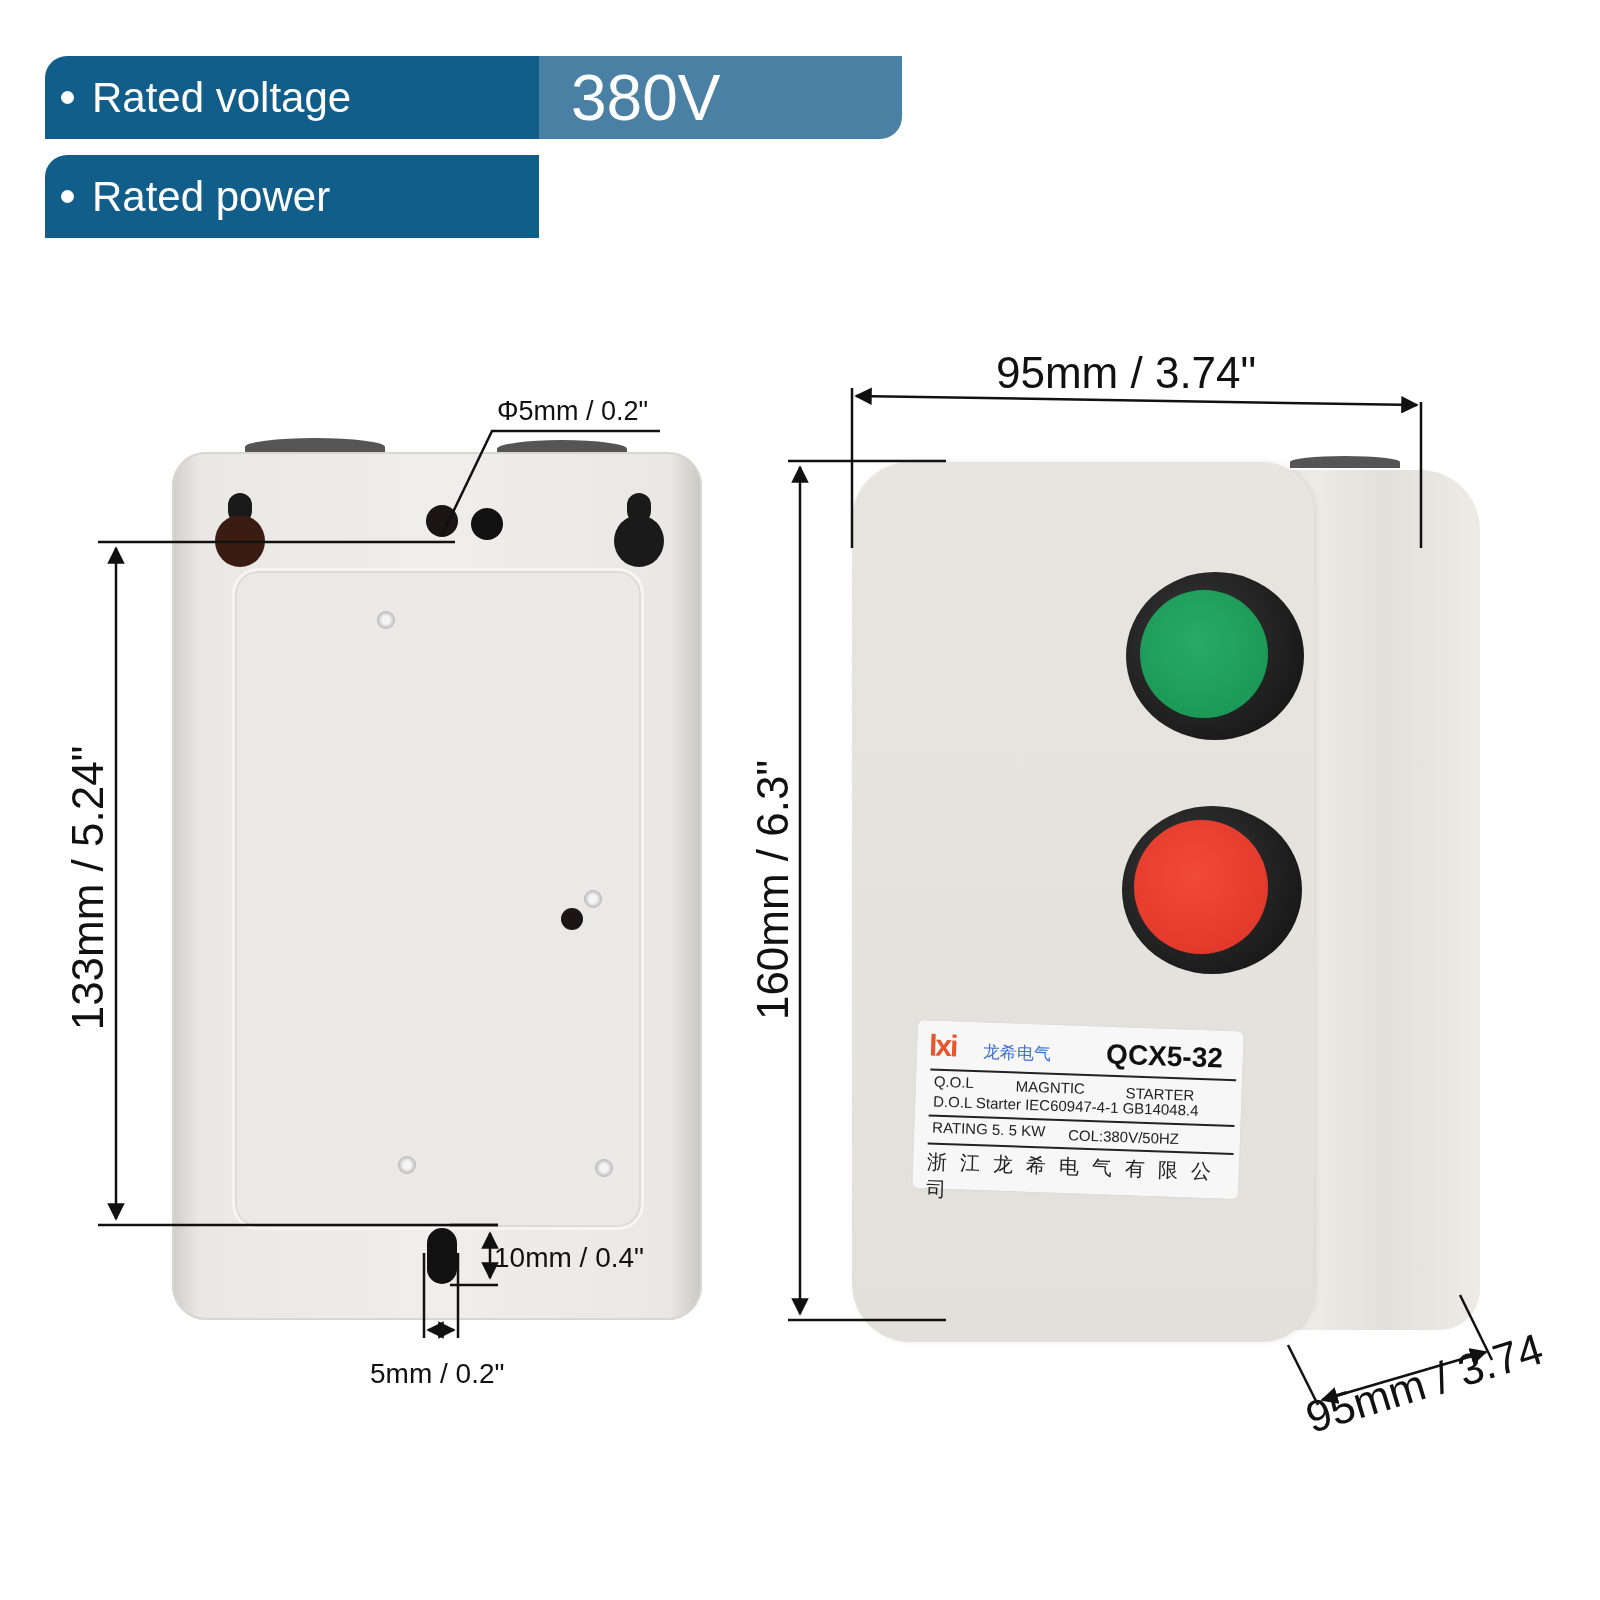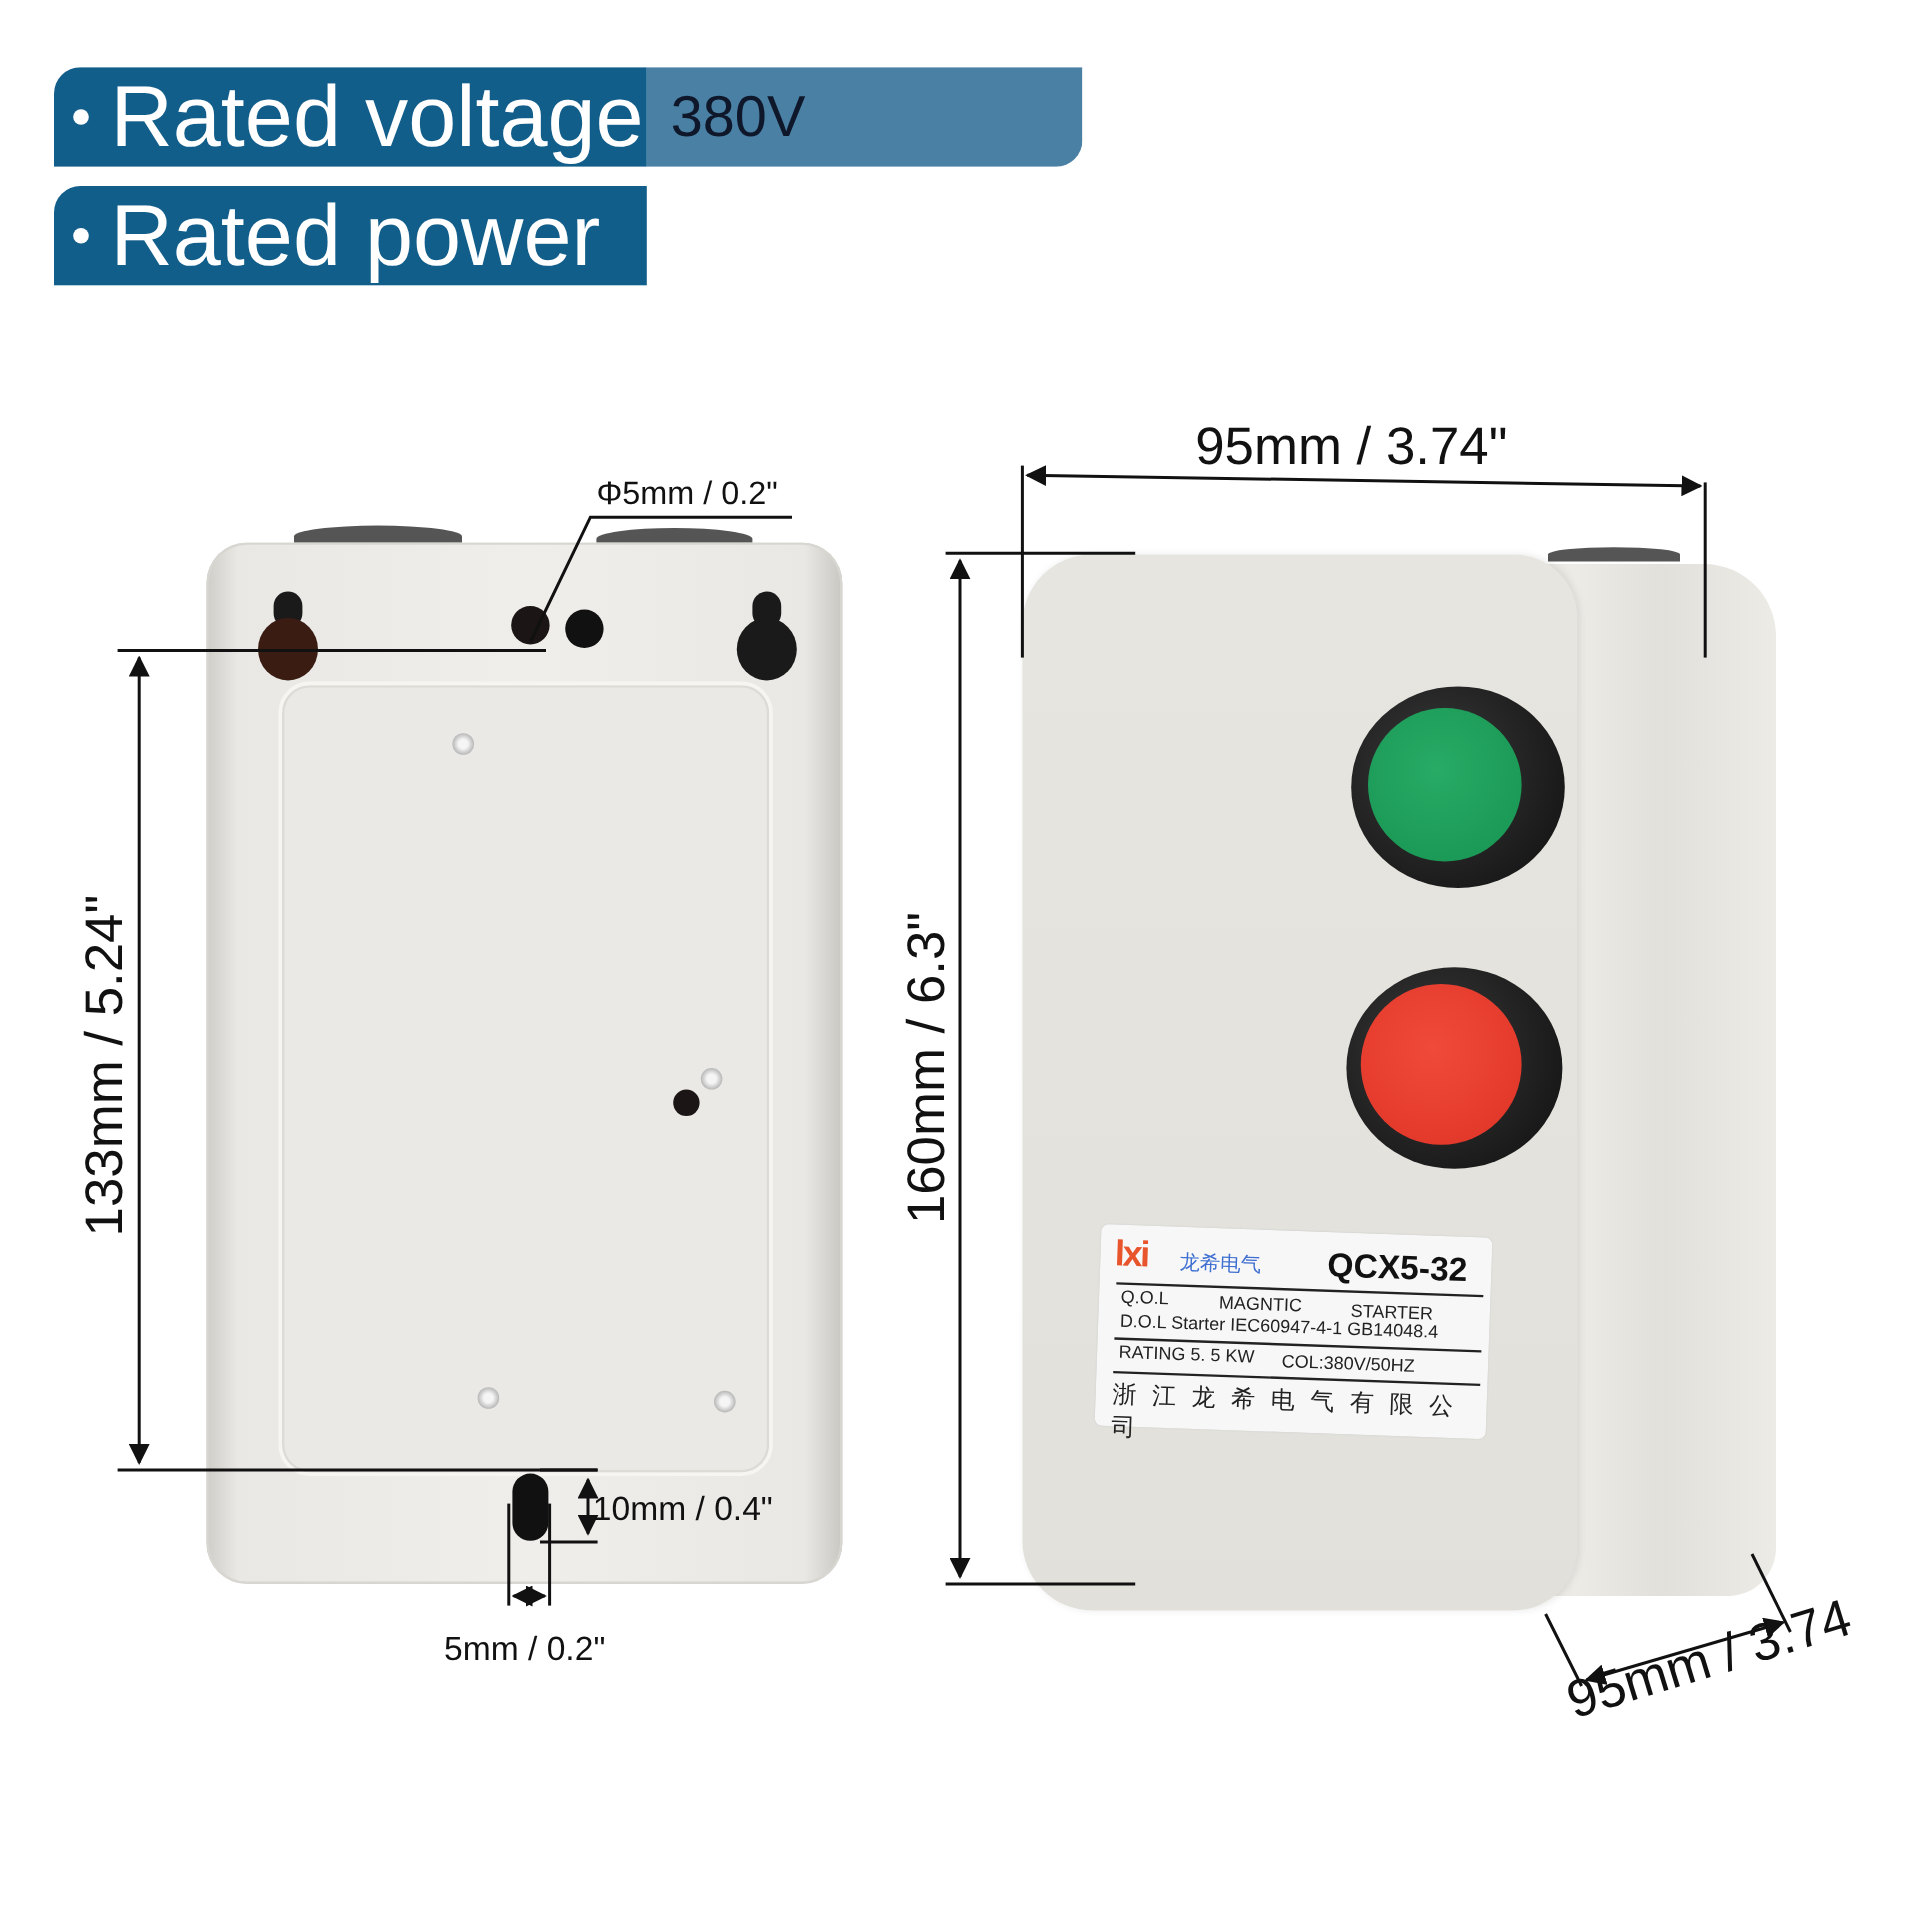--- a/index.html
+++ b/index.html
@@ -2,26 +2,26 @@
 <html><head>
 <meta charset="utf-8">
 <style>
   html, body { margin:0; padding:0; background:#ffffff; }
   body { width:1600px; height:1600px; position:relative; overflow:hidden;
          font-family:"Liberation Sans", sans-serif; color:#111; }
 
   
   .spec-row { position:absolute; left:45px; width:857px; height:83px; display:flex;
               border-radius:22px 0 22px 0; overflow:hidden; }
-  .spec-row .label { width:494px; background:#125e8a; color:#fff; font-size:72px;
+  .spec-row .label { width:494px; background:#125e8a; color:#fff; font-size:42px;
                      display:flex; align-items:center; padding-left:16px; box-sizing:border-box; }
   .spec-row .label .dot { display:inline-block; width:13px; height:13px; border-radius:50%;
                           background:#fff; margin-right:18px; }
-  .spec-row .value { flex:1; background:#4a80a3; color:#0f172a; font-size:48px;
-                     display:flex; align-items:center; padding-left:20px; box-sizing:border-box; }
+  .spec-row .value { flex:1; background:#4a80a3; color:#ffffff; font-size:64px;
+                     display:flex; align-items:center; padding-left:32px; box-sizing:border-box; }
   .dim-text { position:absolute; color:#111; white-space:nowrap; }
   svg.overlay { position:absolute; left:0; top:0; width:1600px; height:1600px; pointer-events:none; }
 
   
   .back-body { position:absolute; left:172px; top:452px; width:530px; height:868px;
                background:linear-gradient(90deg,#cfcdc8 0%,#e9e8e4 5%,#efeeea 50%,#e9e8e4 94%,#c9c7c2 100%);
                border-radius:34px; box-shadow: inset 0 0 0 2px #d8d6d1; }
   .back-inner { position:absolute; left:232px; top:568px; width:406px; height:656px;
                 border-radius:26px; border:3px solid #f6f5f2;
                 box-shadow: inset 0 0 0 2px #dddbd6; background:#eae9e5; }

